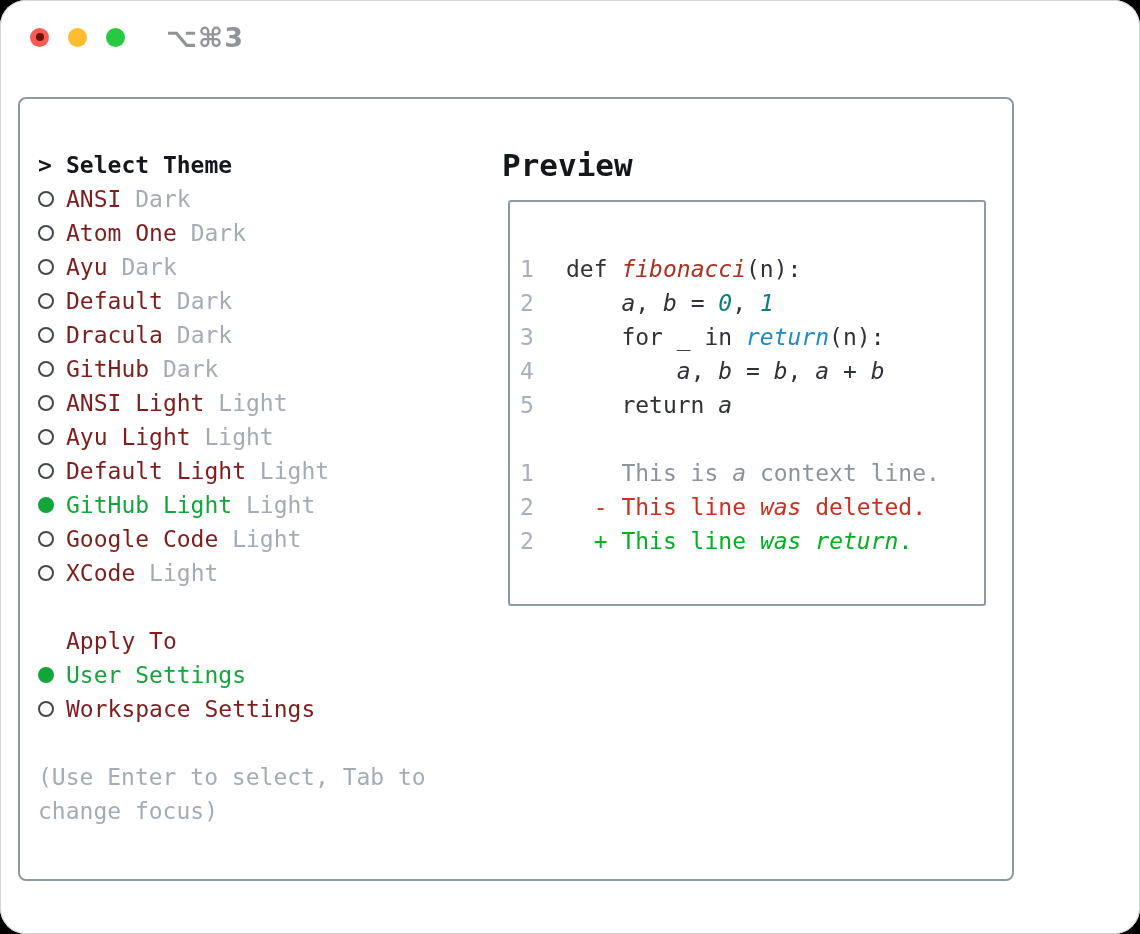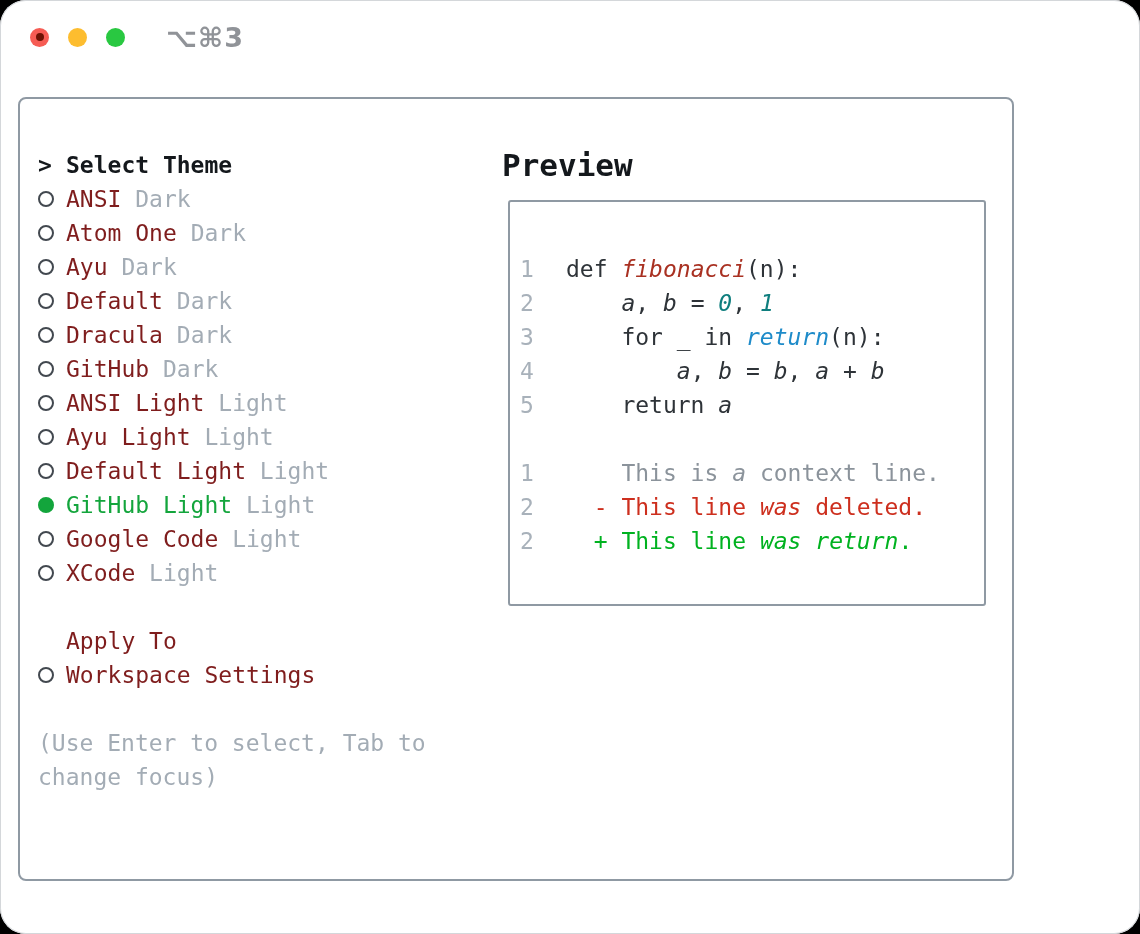--- a/index.html
+++ b/index.html
@@ -107,20 +107,21 @@
           <div class="row item"><span class="radio"></span><span class="name">ANSI Light</span><span class="variant">Light</span></div>
           <div class="row item"><span class="radio"></span><span class="name">Ayu Light</span><span class="variant">Light</span></div>
           <div class="row item"><span class="radio"></span><span class="name">Default Light</span><span class="variant">Light</span></div>
           <div class="row item sel"><span class="radio on"></span><span class="name">GitHub Light</span><span class="variant">Light</span></div>
           <div class="row item"><span class="radio"></span><span class="name">Google Code</span><span class="variant">Light</span></div>
           <div class="row item"><span class="radio"></span><span class="name">XCode</span><span class="variant">Light</span></div>
         </div>
       <div class="row blank"></div>
       <div class="row apply-heading">Apply To</div>
       <div id="apply-list">
+          <div class="row item sel"><span class="radio on"></span><span class="name">User Settings</span></div>
           <div class="row item"><span class="radio"></span><span class="name">Workspace Settings</span></div>
         </div>
       <div class="row blank"></div>
       <div class="hint">
         <div class="row">(Use Enter to select, Tab to</div>
         <div class="row">change focus)</div>
       </div>
     </div>
 
     <div class="preview-title">Preview</div>

